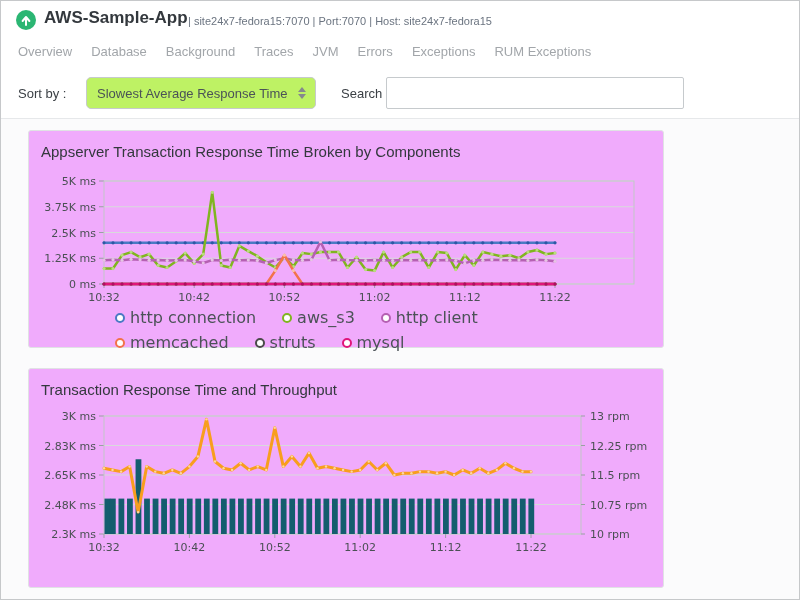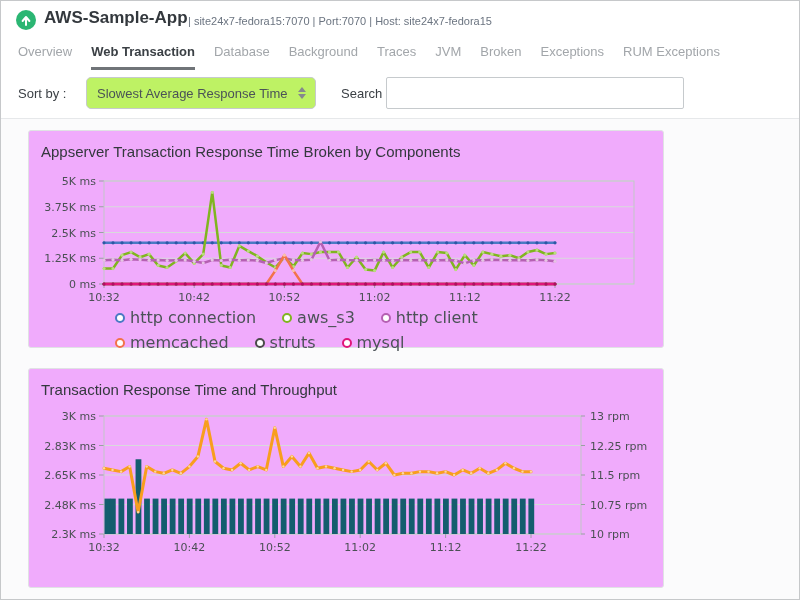--- a/index.html
+++ b/index.html
@@ -59,26 +59,25 @@
   <svg width="20" height="20" viewBox="0 0 20 20">
     <circle id="icon-circle" cx="10" cy="10" r="10" fill="#2bb673"></circle>
     <path d="M10 15 V8 M6.6 11 L10 7 L13.4 11" stroke="#fff" stroke-width="2" fill="none" stroke-linecap="round" stroke-linejoin="round"></path>
   </svg>
 </span>
 <span class="app-title">AWS-Sample-App</span>
 <span class="app-subtitle">| site24x7-fedora15:7070  |  Port:7070 | Host: site24x7-fedora15</span>
 
 <div class="tabs" id="tabs">
     <div class="tab">Overview</div>
-    <div class="tab active">Web Transaction</div>
     <div class="tab">Database</div>
     <div class="tab">Background</div>
     <div class="tab">Traces</div>
     <div class="tab">JVM</div>
-    <div class="tab">Broken</div>
+    <div class="tab">Errors</div>
     <div class="tab">Exceptions</div>
     <div class="tab">RUM Exceptions</div>
   </div>
 
 <span class="sort-label">Sort by :</span>
 <div class="select-box">
   <div class="select-text">Slowest Average Response Time</div>
   <span class="caret">
     <span class="caret-up"></span>
       <span class="caret-down"></span>

